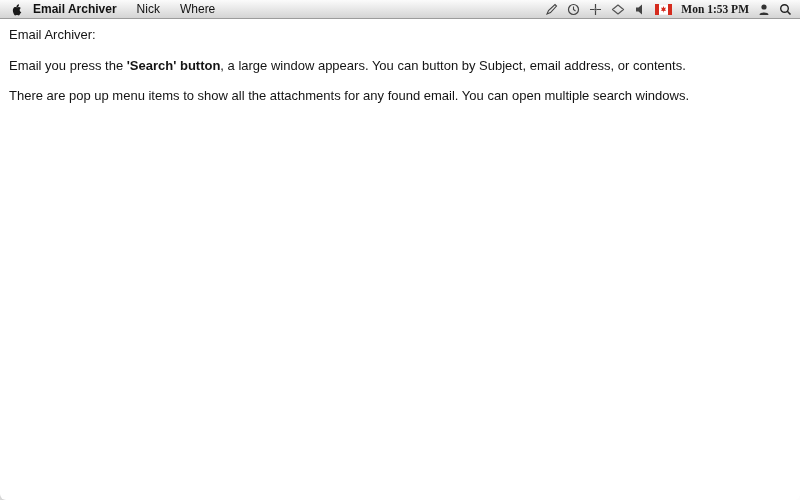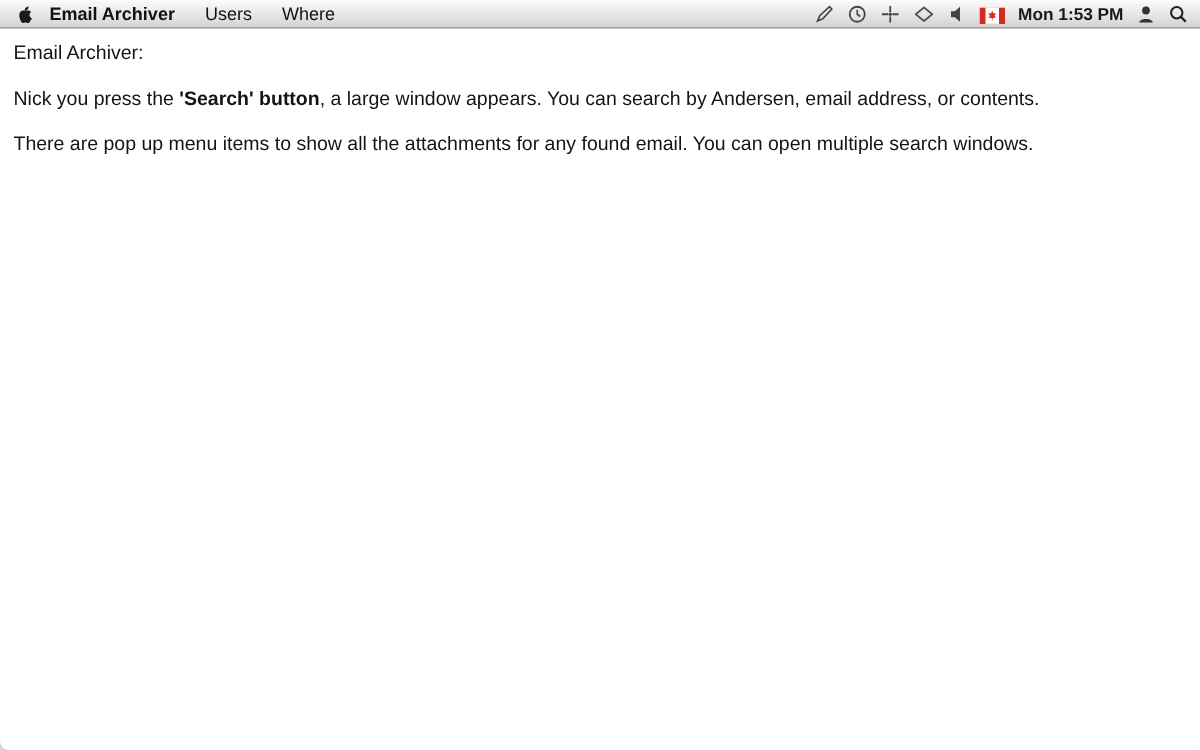--- a/index.html
+++ b/index.html
@@ -7,21 +7,21 @@
        font-family:"Liberation Sans", sans-serif; -webkit-font-smoothing:antialiased;}
 
   
   .menubar{position:absolute;top:0;left:0;right:0;height:18px;z-index:50;
     background:linear-gradient(#fbfbfb,#d4d4d4);border-bottom:1px solid #9c9c9c;
     display:flex;align-items:center;font-size:12px;color:#111;}
   .mb-left{display:flex;align-items:center;}
   .mb-apple{padding:0 9px 0 10px;display:flex;align-items:center;}
   .mb-item{padding:0 10px;}
   .mb-app{font-weight:bold;padding:0 10px 0 2px;}
-  .mb-right{margin-left:auto;display:flex;align-items:flex-end;gap:9px;padding-right:8px;}
+  .mb-right{margin-left:auto;display:flex;align-items:center;gap:9px;padding-right:8px;font-family:Liberation Serif, serif;}
   .mb-ico{display:flex;align-items:center;}
   .mb-clock{font-size:11.5px;font-weight:bold;color:#1a1a1a;}
 
   
   .window{position:absolute;border-radius:5px;box-shadow:0 10px 26px rgba(0,0,0,.4), 0 0 1px rgba(0,0,0,.5);}
   .titlebar{position:absolute;left:0;right:0;top:0;border-radius:5px 5px 0 0;
     background:linear-gradient(#f6f6f6,#cdcdcd);border-bottom:1px solid #9a9a9a;
     display:flex;align-items:center;}
   .tl-group{position:absolute;left:8px;top:50%;transform:translateY(-50%);display:flex;gap:7px;}
   .tl{width:9px;height:9px;border-radius:50%;box-sizing:border-box;}
@@ -136,21 +136,21 @@
 </svg>
 
 <div class="menubar">
   <div class="mb-left">
     <span class="mb-apple">
       <svg width="12" height="13" viewBox="0 0 12 13">
           <path fill="#1a1a1a" d="M8.4,3.4C7.9,4 7.1,4.4 6.4,4.3C6.3,3.6 6.6,2.8 7,2.3C7.5,1.7 8.4,1.3 9,1.3C9.1,2 8.8,2.9 8.4,3.4ZM10.3,10.6C10,11.4 9.4,12.4 8.7,12.4C8,12.4 7.8,12 7,12C6.2,12 5.9,12.4 5.3,12.4C4.6,12.4 4.1,11.5 3.7,10.7C2.8,8.9 2.5,6.6 3.4,5.2C3.8,4.5 4.6,4 5.4,4C6.1,4 6.6,4.4 7.1,4.4C7.6,4.4 8.1,4 8.9,4C9.6,4 10.3,4.4 10.8,5C9.1,6 9.4,8.5 11.3,9.2C11.1,9.8 10.7,10.3 10.3,10.6Z"></path>
         </svg>
     </span>
     <span class="mb-app">Email Archiver</span>
-    <span class="mb-item">Users</span>
+    <span class="mb-item">Nick</span>
     <span class="mb-item">Where</span>
   </div>
   <div class="mb-right">
     <span class="mb-ico">
       <svg width="13" height="13" viewBox="0 0 13 13">
           <path d="M2,11 L3.5,7.5 L10,1.5 L11.5,3 L5.5,9.5 Z" fill="none" stroke="#444" stroke-width="1.1"></path>
         </svg>
     </span>
     <span class="mb-ico">
       <svg width="13" height="13" viewBox="0 0 13 13">
@@ -498,16 +498,16 @@
     <span class="ql-title">Email Archiver.rtf</span>
     <span class="btn ql-open">Open with TextEdit</span>
     <span class="ql-expand">
       <svg width="9" height="9" viewBox="0 0 9 9">
           <path d="M1,8 L8,1 M1,8 L1,5 M1,8 L4,8 M8,1 L5,1 M8,1 L8,4" stroke="#707070" stroke-width="1.1" fill="none"></path>
         </svg>
     </span>
   </div>
   <div class="ql-body" id="ql-body">
       <p><span>Email Archiver:</span></p>
-      <p><span>Nick you press the </span><b>'Search' button</b><span>, a large window appears. You can search by Andersen,  email address, or contents.</span></p>
+      <p><span>Email you press the </span><b>'Search' button</b><span>, a large window appears. You can button by Subject,  email address, or contents.</span></p>
       <p><span>There are pop up menu items to show all the attachments for any found email. You can open multiple search windows.</span></p>
     </div>
 </div>
 
 </body></html>

